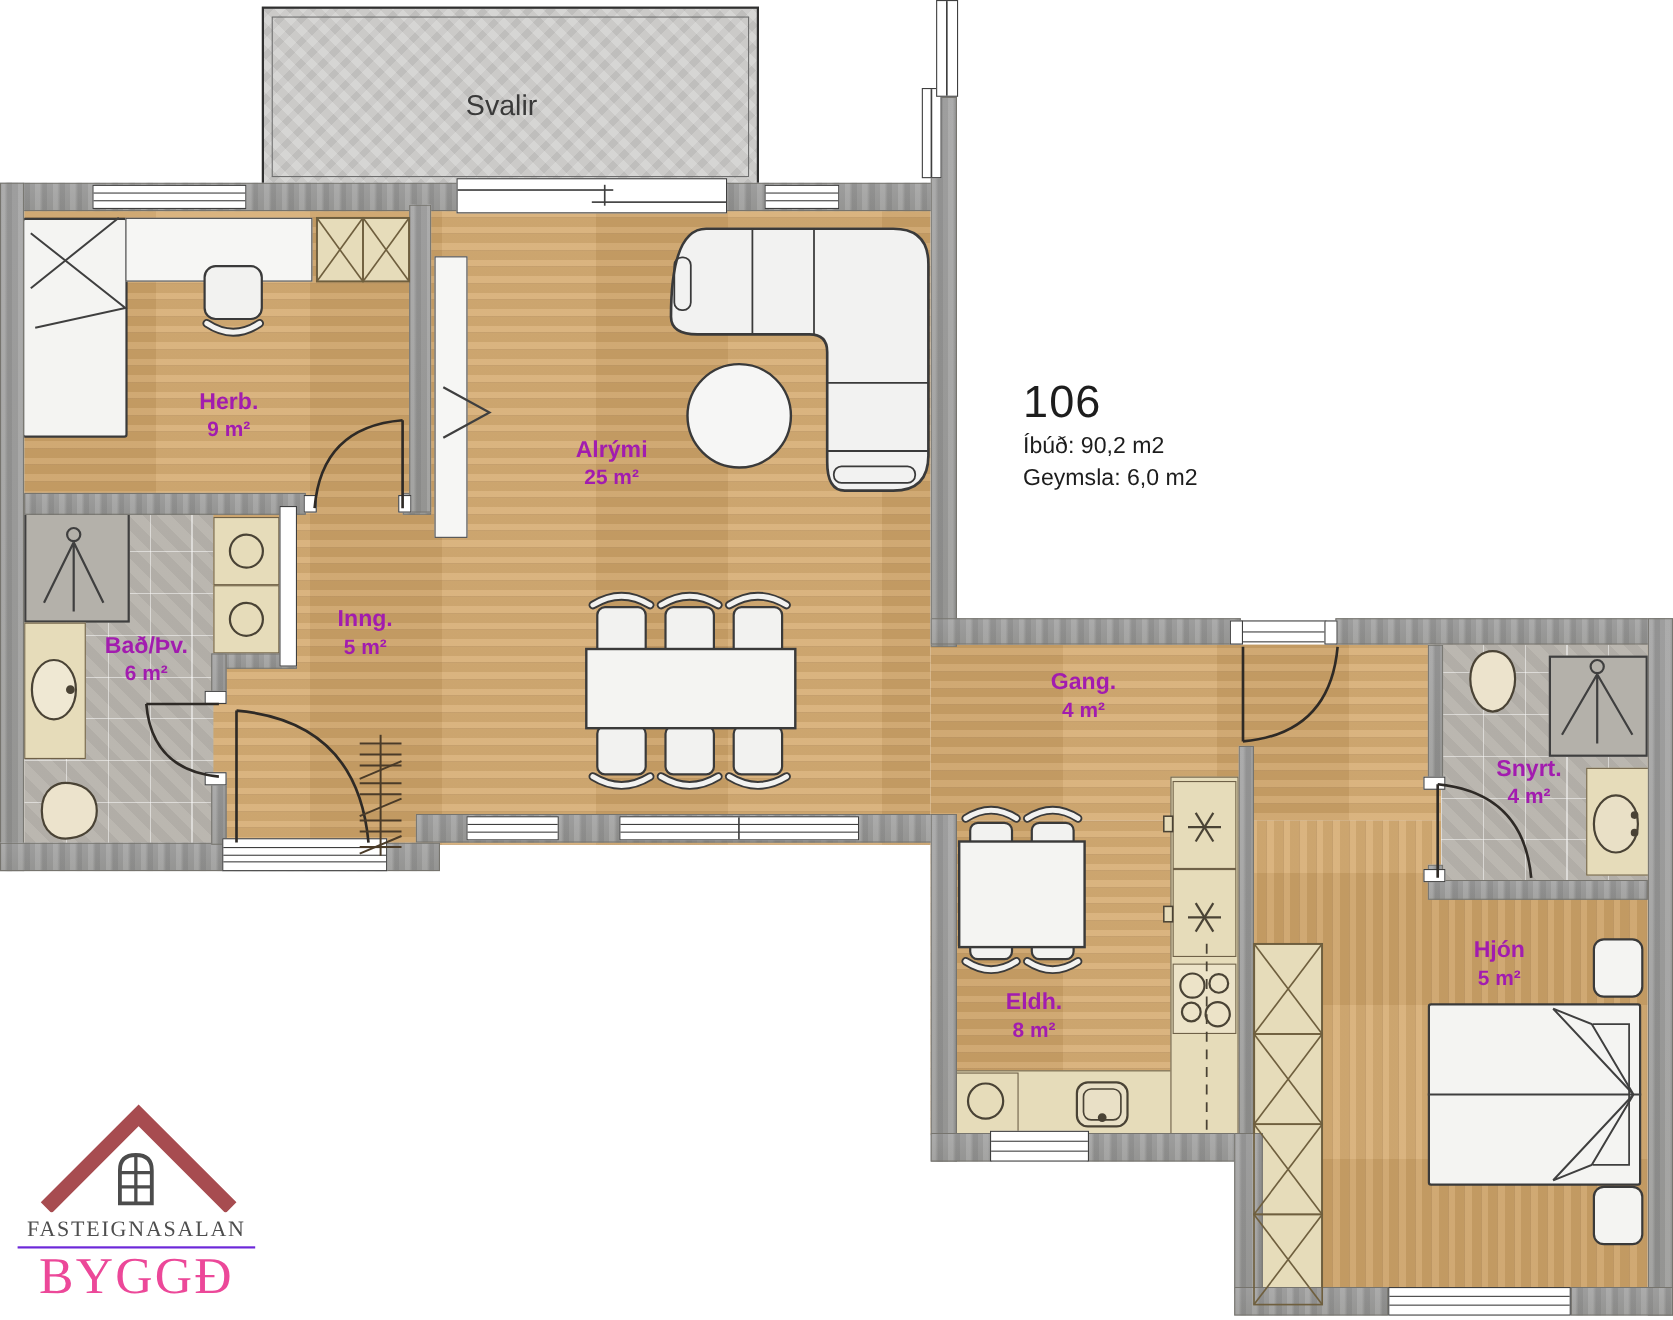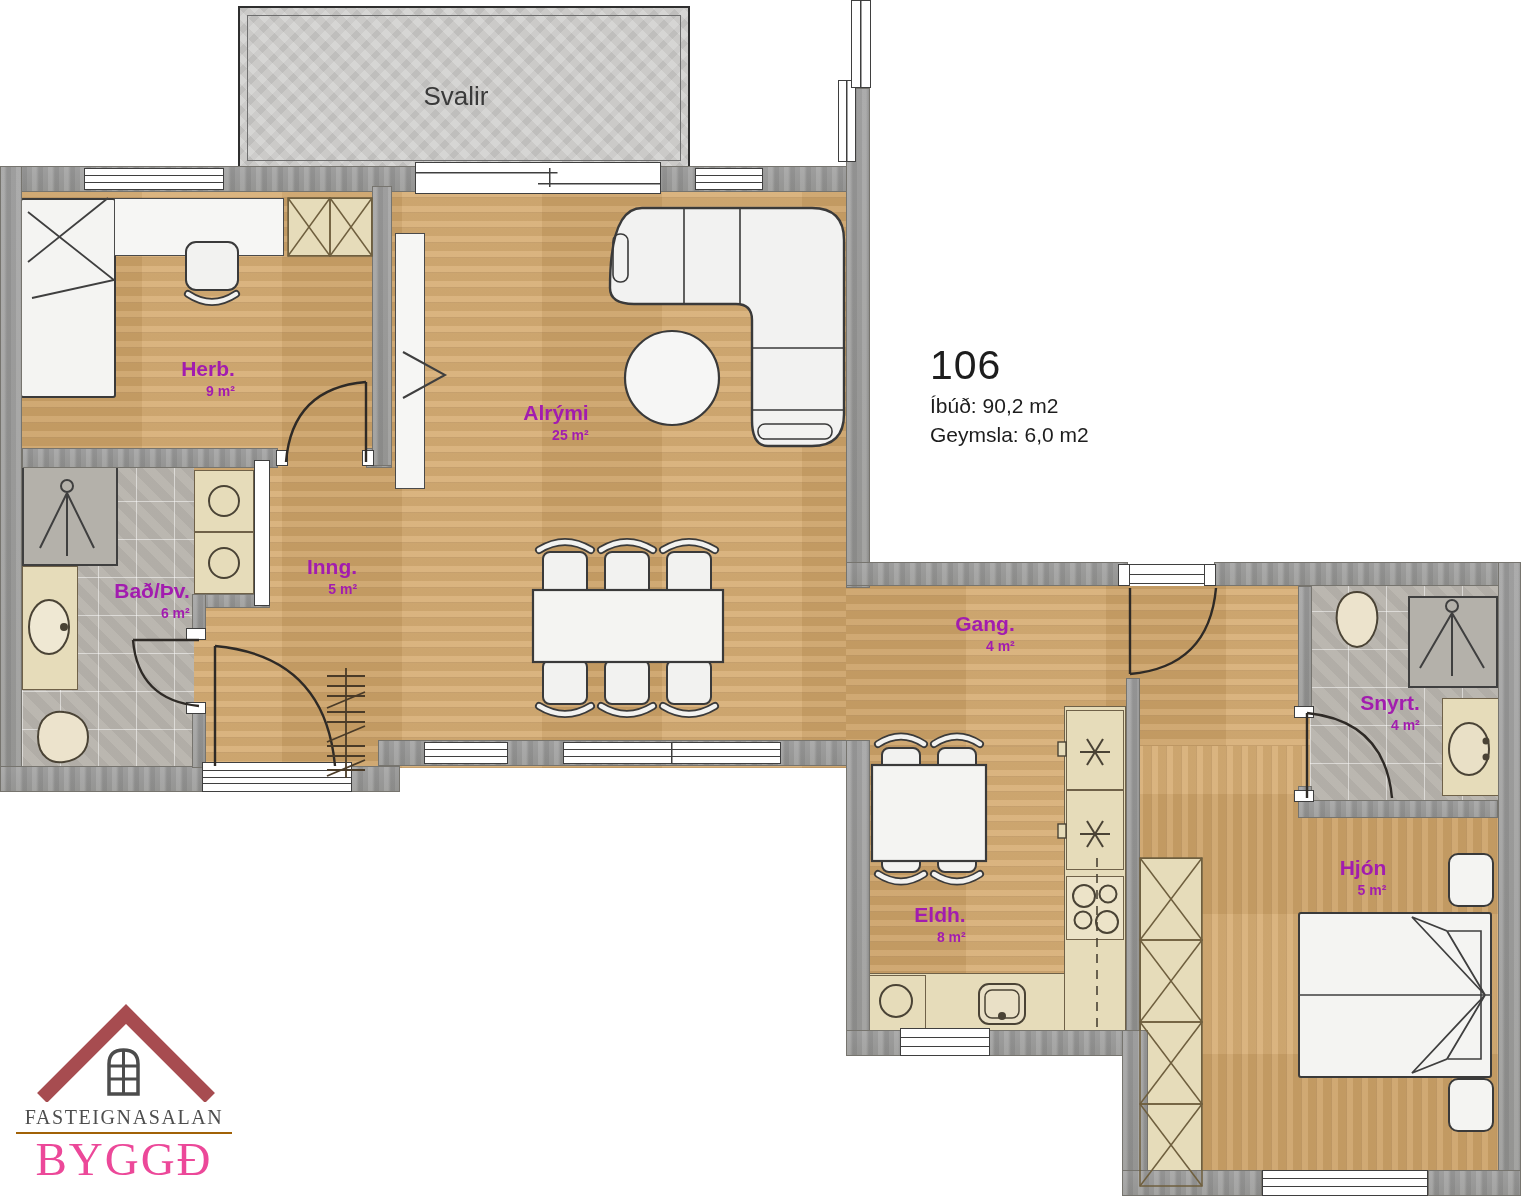--- a/index.html
+++ b/index.html
@@ -39,27 +39,27 @@
   .win{background:#fff;border:1px solid #3f3f3f;}
   .win.h1{background-image:linear-gradient(#3f3f3f,#3f3f3f);background-repeat:no-repeat;background-size:100% 1px;background-position:0 50%;}
   .win.h2{background-image:linear-gradient(#3f3f3f,#3f3f3f),linear-gradient(#3f3f3f,#3f3f3f);background-repeat:no-repeat;background-size:100% 1px,100% 1px;background-position:0 32%,0 66%;}
   .win.h2v{background-image:linear-gradient(#3f3f3f,#3f3f3f),linear-gradient(#3f3f3f,#3f3f3f),linear-gradient(#3f3f3f,#3f3f3f);background-repeat:no-repeat;background-size:100% 1px,100% 1px,1.5px 100%;background-position:0 32%,0 66%,50% 0;}
   .win.h3{background-image:linear-gradient(#3f3f3f,#3f3f3f),linear-gradient(#3f3f3f,#3f3f3f),linear-gradient(#3f3f3f,#3f3f3f);background-repeat:no-repeat;background-size:100% 1px,100% 1px,100% 1px;background-position:0 25%,0 50%,0 75%;}
   .win.v1{background-image:linear-gradient(#3f3f3f,#3f3f3f);background-repeat:no-repeat;background-size:1.5px 100%;background-position:50% 0;}
   .win.slider{background-image:linear-gradient(#3f3f3f,#3f3f3f),linear-gradient(#3f3f3f,#3f3f3f),linear-gradient(#3f3f3f,#3f3f3f);background-repeat:no-repeat;background-size:58% 1.5px,50% 1.5px,1.5px 64%;background-position:0 30%,100% 70%,55% 50%;}
   .jamb{background:#fff;border:1px solid #3f3f3f;}
   .lbl{position:absolute;transform:translate(-50%,-50%);text-align:center;
        font:600 21px/1.28 "Liberation Sans",sans-serif;color:#a21caf;white-space:nowrap;}
-  .lbl .a{font-size:14px;text-align:right;}
+  .lbl .a{font-size:19px;}
   .lbl.big{font:400 26px "Liberation Sans",sans-serif;color:#3a3a3a;}
   .title{position:absolute;left:930px;top:342px;color:#1d1d1d;}
   .title .num{font-size:41px;letter-spacing:1px;}
   .title .ln{font-size:21px;margin-top:5px;}
   .logo{position:absolute;left:8px;top:1002px;width:232px;text-align:center;font-family:"Liberation Serif",serif;}
-  .logo .agency{font-size:20px;letter-spacing:1.6px;color:#4e4e4e;border-bottom:2px solid #a16207;padding-bottom:3px;margin:0 8px;}
+  .logo .agency{font-size:20px;letter-spacing:1.6px;color:#4e4e4e;border-bottom:2px solid #6d28d9;padding-bottom:3px;margin:0 8px;}
   .logo .brand{font-size:47px;letter-spacing:2px;color:#ec4899;line-height:1.08;}
   #overlay{position:absolute;left:0;top:0;pointer-events:none;}
 </style>
 </head>
 <body>
 
 <div id="plan">
 
   <div class="abs wood-h" style="left:22px;top:186px;width:824px;height:582px"></div>
   <div class="abs wood-h" style="left:846px;top:586px;width:652px;height:160px"></div>
@@ -295,21 +295,21 @@
     <div class="a">9 m²</div>
   </div>
   <div class="lbl" style="left:556px;top:422px">
     <div>Alrými</div>
     <div class="a">25 m²</div>
   </div>
   <div class="lbl" style="left:332px;top:576px">
     <div>Inng.</div>
     <div class="a">5 m²</div>
   </div>
-  <div class="lbl" style="left:152px;top:600px">
+  <div class="lbl" style="left:133px;top:600px">
     <div>Bað/Þv.</div>
     <div class="a">6 m²</div>
   </div>
   <div class="lbl" style="left:985px;top:633px">
     <div>Gang.</div>
     <div class="a">4 m²</div>
   </div>
   <div class="lbl" style="left:940px;top:924px">
     <div>Eldh.</div>
     <div class="a">8 m²</div>

